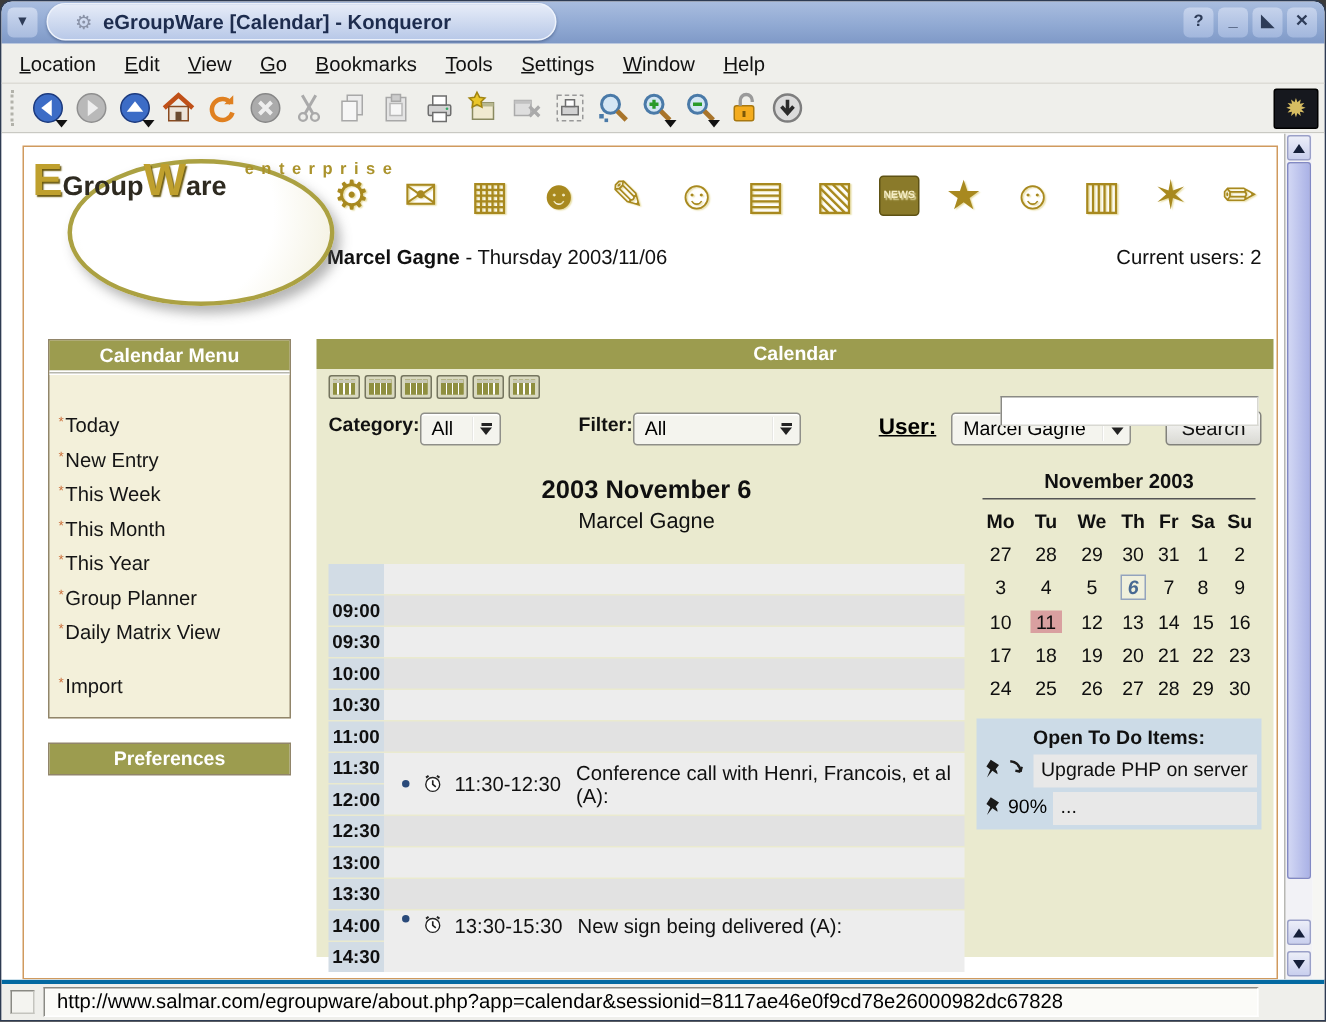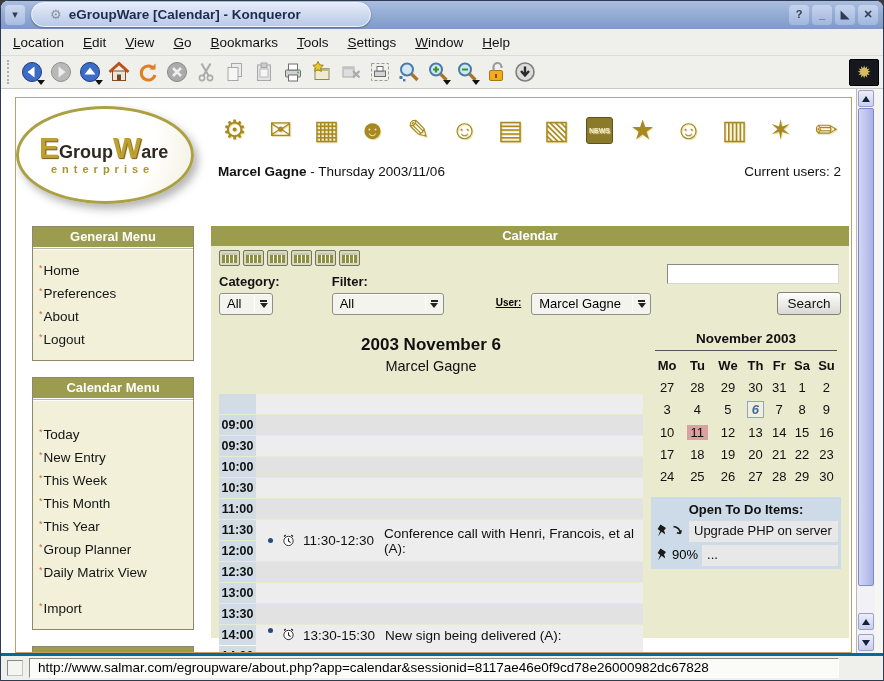--- a/index.html
+++ b/index.html
@@ -46,23 +46,23 @@
     background:linear-gradient(#eceef8,#c9cfee);display:flex;align-items:center;justify-content:center;}
   .sb-btn i{width:0;height:0;border-left:4px solid transparent;border-right:4px solid transparent;}
   .sb-up i{border-bottom:6px solid #16203a;}
   .sb-dn i{border-top:6px solid #16203a;}
   .sb-thumb{position:absolute;left:1px;right:1px;top:19px;height:478px;border:1px solid #8289c4;border-radius:2px;
     background:linear-gradient(90deg,#d2d7f4,#aab2e6);}
   .rstrip{width:8px;flex:none;background:#f6f6f3;}
 
   
   .hdr{position:relative;height:120px;}
-  .logo{position:absolute;left:0;top:8px;width:178px;height:98px;border-radius:50%;
+  .logo{position:absolute;left:29px;top:8px;width:178px;height:98px;border-radius:50%;
     background:radial-gradient(circle at 40% 35%,#ffffff 55%,#f2efdc);border:3px solid #aba142;
-    box-shadow:4px 5px 8px rgba(90,90,90,.45);display:flex;flex-direction:column;justify-content:center;padding-left:20px;}
+    box-shadow:4px 5px 8px rgba(90,90,90,.45);display:flex;flex-direction:row;justify-content:center;padding-left:20px;}
   .lg1{line-height:24px;white-space:nowrap;}
   .lg-big{font-size:30px;font-weight:bold;color:#bfa02e;text-shadow:1px 1px 1px #6b5a10;}
   .lg-dark{font-size:18px;font-weight:bold;color:#2e2a20;}
   .lg2{font-size:11px;letter-spacing:5px;color:#ab932c;margin:-2px 0 0 12px;font-weight:bold;}
   .appicons{margin-left:202px;padding-top:12px;display:flex;gap:13px;align-items:center;height:52px;}
   .appicon{width:33px;height:36px;display:flex;align-items:center;justify-content:center;
     font-size:27px;color:#a8891f;text-shadow:1px 1px 1px #e8dfa8;}
   .appicon.newsbox{font-size:7px;font-weight:bold;color:#f4ecc4;background:#8a7a2a;border:1px solid #5e5214;
     border-radius:3px;width:27px;height:27px;letter-spacing:0;}
   .inforow{margin-left:202px;margin-right:10px;display:flex;justify-content:space-between;font-size:13.5px;color:#111;margin-top:14px;}
@@ -84,31 +84,31 @@
   .cal-panel{background:#eaeacf;padding:4px 8px 0 8px;position:relative;height:392px;}
   .viewbtns{display:flex;gap:3px;}
   .vbtn{width:21px;height:16px;border:1px solid #75755f;background:#d9d9bf;border-radius:2px;
     display:flex;align-items:center;justify-content:center;}
   .vbtn i{display:block;width:15px;height:10px;
     background:linear-gradient(#c8c8b4 2px,transparent 2px),
       repeating-linear-gradient(90deg,#8f8f40 0 3px,#fff 3px 4px),#8f8f40;}
   .srch-input{position:absolute;right:10px;top:18px;width:172px;height:20px;border:1px solid #8a8a84;
     border-right-color:#d8d8d2;border-bottom-color:#d8d8d2;background:#fff;font-size:13px;padding:0 4px;font-family:"Liberation Sans",sans-serif;}
   .filters{display:flex;align-items:flex-end;margin-top:8px;}
-  .fgroup{display:flex;flex-direction:column;margin-right:52px;}
+  .fgroup{display:flex;flex-direction:row;margin-right:52px;}
   .flabel{font-weight:bold;font-size:13px;color:#111;margin-bottom:4px;}
   .combo{height:22px;background:#f4f4ee;border:1px solid #8f8f89;border-radius:3px;display:flex;align-items:stretch;
     box-shadow:inset 0 1px 0 #fff;}
   .combo .val{font-size:13px;padding:2px 7px 0 7px;flex:1;white-space:nowrap;}
   .combo .sep{width:1px;background:#a8a8a2;margin:2px 0;border-right:1px solid #fff;}
   .combo .arr{width:17px;display:flex;flex-direction:column;align-items:center;justify-content:center;}
   .combo .arr b{display:block;width:7px;border-top:2px solid #222;margin-bottom:1px;}
   .combo .arr i{width:0;height:0;border-left:4px solid transparent;border-right:4px solid transparent;border-top:5px solid #222;}
   .ugroup{display:flex;align-items:center;margin-right:0;}
-  .ulabel{font-weight:bold;font-size:10px;margin:0 10px 4px 0;text-decoration:underline;}
+  .ulabel{font-weight:bold;font-size:15px;margin:0 10px 4px 0;text-decoration:underline;}
   .searchbtn{margin-left:auto;width:64px;height:23px;border:1px solid #82827c;border-radius:3px;
     background:linear-gradient(#fefefe,#d9d9d3);font-size:13.5px;text-align:center;line-height:21px;color:#111;}
 
   .calbody{display:flex;margin-top:4px;}
   .daycol{flex:1;min-width:0;}
   .daytitle{text-align:center;font-size:17px;font-weight:bold;color:#101010;margin-top:16px;}
   .daysub{text-align:center;font-size:14.5px;color:#101010;margin-top:3px;}
   .sched{display:flex;margin-top:20px;}
   .tcol{width:37px;flex:none;}
   .tcell{height:20px;margin-bottom:1px;background:#d2dce5;font-size:12.5px;font-weight:bold;
@@ -337,30 +337,20 @@
             </div>
           <div class="inforow">
             <div><span class="uname">Marcel Gagne</span><span> - Thursday 2003/11/06</span></div>
             <div>Current users: 2</div>
           </div>
         </div>
 
         <div class="contentrow">
 
           <div class="sidebar">
-              <div class="sbox">
-                <div class="sbox-h">General Menu</div>
-                <div class="sbox-hr"></div>
-                <div class="sbox-items">
-                  <div class="sitem"><span class="bullet">*</span>Home</div>
-                  <div class="sitem"><span class="bullet">*</span>Preferences</div>
-                  <div class="sitem"><span class="bullet">*</span>About</div>
-                  <div class="sitem"><span class="bullet">*</span>Logout</div>
-                </div>
-              </div>
               <div class="sbox">
                 <div class="sbox-h">Calendar Menu</div>
                 <div class="sbox-hr"></div>
                 <div class="sbox-items">
                   <div class="sitem gap"><span class="bullet">*</span>Today</div>
                   <div class="sitem"><span class="bullet">*</span>New Entry</div>
                   <div class="sitem"><span class="bullet">*</span>This Week</div>
                   <div class="sitem"><span class="bullet">*</span>This Month</div>
                   <div class="sitem"><span class="bullet">*</span>This Year</div>
                   <div class="sitem"><span class="bullet">*</span>Group Planner</div>

